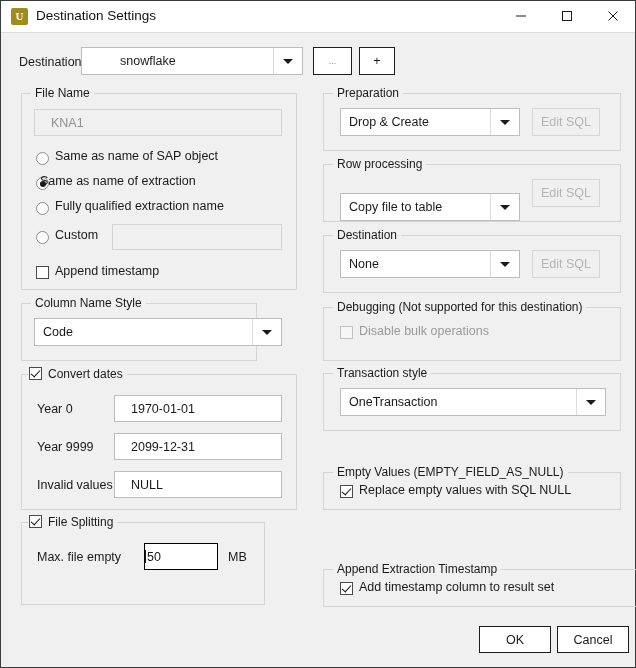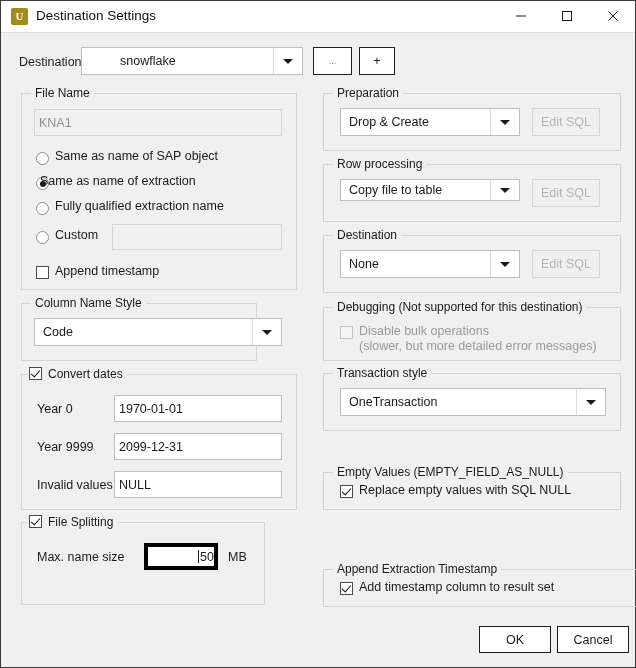--- a/index.html
+++ b/index.html
@@ -118,34 +118,33 @@
     border-top: 5px solid #1a1a1a;
   }
 
   .textbox {
     position: absolute;
     box-sizing: border-box;
     background: #ffffff;
     border: 1px solid #bdbdbd;
     font-size: 12.5px;
     color: #1a1a1a;
-    padding-left: 4px;
+    padding-left: 16px;
     display: flex; align-items: center;
     overflow: hidden;
     white-space: nowrap;
   }
   .textbox.disabled {
     background: #f0f0f0;
     border-color: #d4d4d4;
     color: #909090;
   }
   .textbox.focused {
-    border: 4px solid #000000;
+    border: 1px solid #000000;
     padding-left: 0; 
-    justify-content: flex-end;
   }
   .caret {
     display: inline-block;
     width: 1px; height: 13px;
     background: #1a1a1a;
     margin-right: 1px;
     vertical-align: middle;
   }
 
   .btn {
@@ -308,42 +307,42 @@
     <div class="lbl" style="left:15px; top:103px;">Invalid values</div>
     <div class="textbox" style="left:92px; top:96px; width:168px; height:27px;">
       <span>NULL</span>
     </div>
   </div>
 
   <div class="group" style="left:20px; top:521px; width:244px; height:83px;">
     <div class="gtitle withbox">File Splitting</div>
     <div class="cbx on" style="left:7px; top:-8px;"></div>
 
-    <div class="lbl" style="left:15px; top:27px;">Max. name size</div>
+    <div class="lbl" style="left:15px; top:27px;">Max. file empty</div>
     <div class="textbox focused" style="left:122px; top:20px; width:74px; height:27px;">
       <span class="caret"></span>
         <span>50</span>
     </div>
     <div class="lbl" style="left:206px; top:27px;">MB</div>
   </div>
 
   <div class="group" style="left:322px; top:92px; width:298px; height:58px;">
     <div class="gtitle">Preparation</div>
     <div class="combo" style="left:16px; top:14px; width:180px; height:28px;">
       <div class="cval">Drop &amp; Create</div>
       <div class="carrow"></div>
     </div>
     <button class="btn disabled" style="left:208px; top:14px; width:68px; height:28px;">
       <span>Edit SQL</span>
     </button>
   </div>
 
   <div class="group" style="left:322px; top:163px; width:298px; height:58px;">
     <div class="gtitle">Row processing</div>
-    <div class="combo" style="left:16px; top:14px; width:180px; height:22px;justify-content:flex-end;">
+    <div class="combo" style="left:16px; top:28px; width:180px; height:28px;justify-content:flex-end;">
       <div class="cval">Copy file to table</div>
       <div class="carrow"></div>
     </div>
     <button class="btn disabled" style="left:208px; top:14px; width:68px; height:28px;">
       <span>Edit SQL</span>
     </button>
   </div>
 
   <div class="group" style="left:322px; top:234px; width:298px; height:58px;">
     <div class="gtitle">Destination</div>
@@ -353,21 +352,20 @@
     </div>
     <button class="btn disabled" style="left:208px; top:14px; width:68px; height:28px;">
       <span>Edit SQL</span>
     </button>
   </div>
 
   <div class="group" style="left:322px; top:306px; width:298px; height:54px;">
     <div class="gtitle">Debugging (Not supported for this destination)</div>
     <div class="cbx disabled" style="left:16px; top:18px;"></div>
     <div class="lbl disabled-text" style="left:35px; top:16px;">Disable bulk operations</div>
-    <div class="lbl disabled-text" style="left:35px; top:31px;">(slower, but more detailed error messages)</div>
   </div>
 
   <div class="group" style="left:322px; top:372px; width:298px; height:58px;">
     <div class="gtitle">Transaction style</div>
     <div class="combo" style="left:16px; top:14px; width:266px; height:28px;">
       <div class="cval">OneTransaction</div>
       <div class="carrow"></div>
     </div>
   </div>
 

